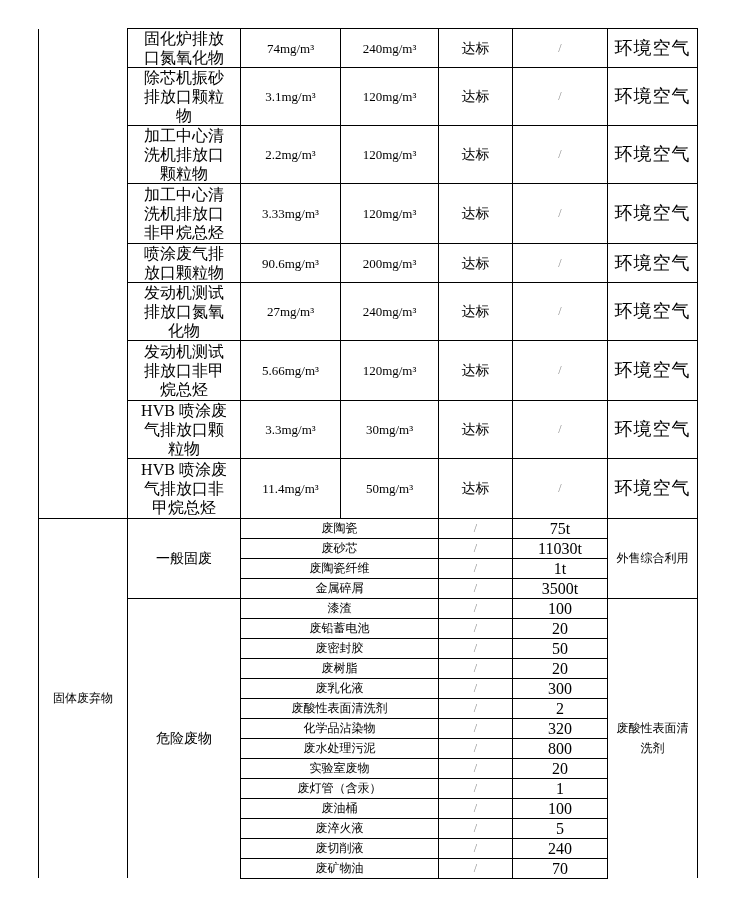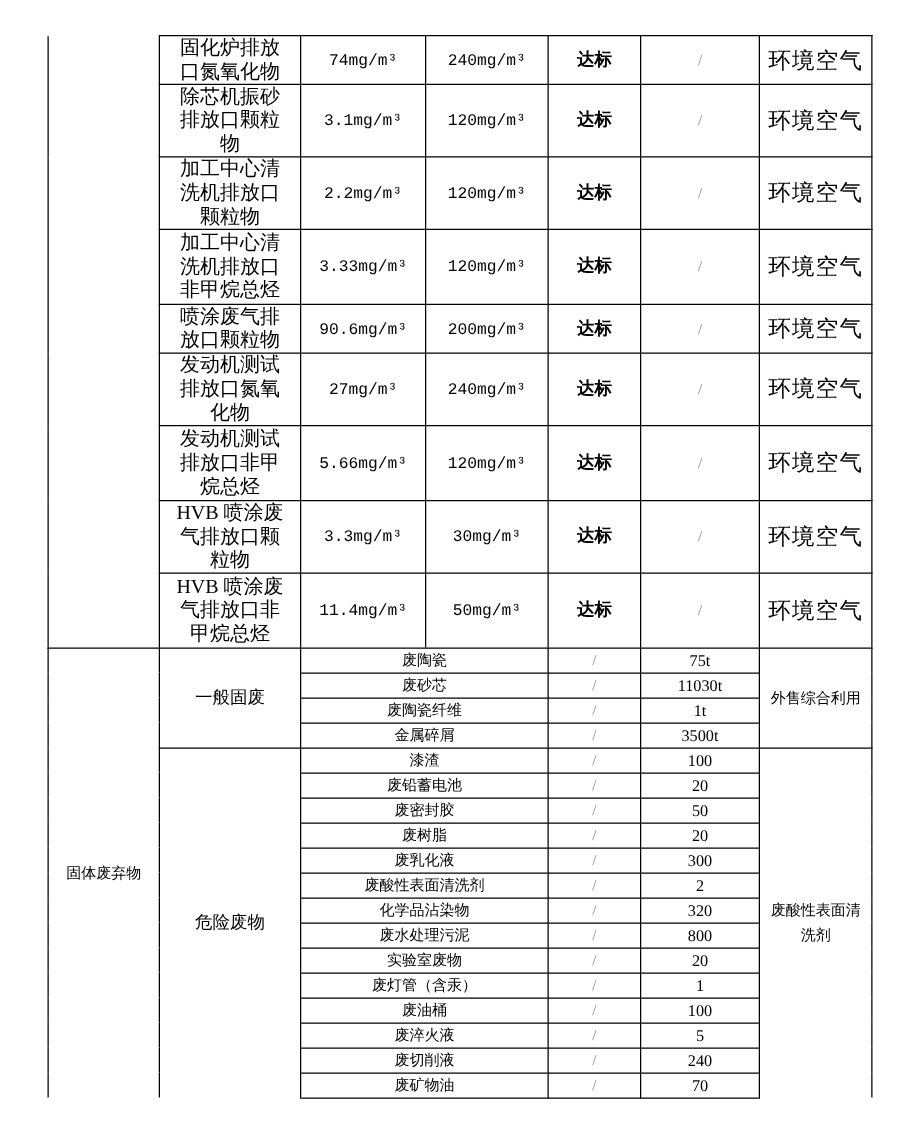--- a/index.html
+++ b/index.html
@@ -14,31 +14,31 @@
   td{
     border:1px solid #000;
     text-align:center;vertical-align:middle;
     font-size:14px;line-height:19px;
     padding:0;overflow:hidden;
   }
   
   .t1 td.cA{border-top:hidden;border-bottom:hidden;}
   .t1 tr.last td{border-bottom:hidden;}
   .t1 td.name{padding:0 11px;font-size:16px;line-height:19px;}
-  .t1 td.val{font-size:13px;font-family:Liberation Mono, monospace;}
-  .t1 td.status{font-size:14px;font-weight:bold;}
+  .t1 td.val{font-size:13px;font-family:Liberation Serif, serif;}
+  .t1 td.status{font-size:14px;}
   td.slash{color:#8a8a8a;font-size:12px;}
   .t1 td.env{font-size:18px;letter-spacing:1px;}
   
   .t2 tr{height:19.8px;}
   .t2 td.cat{border-bottom:hidden;font-size:12px;}
   .t2 td.group{font-size:14px;}
   .t2 td.group.open{border-bottom:hidden;}
   .t2 td.item{font-size:12px;line-height:18px;}
-  .t2 td.amt{font-size:13px;}
+  .t2 td.amt{font-size:16px;}
   .t2 td.disposal{padding:0 8px;font-size:12px;line-height:20px;}
   .t2 td.disposal.open{border-bottom:hidden;}
 </style>
 </head>
 <body>
 
 <div class="page">
   <div class="tables">
 
     <table class="t1">

